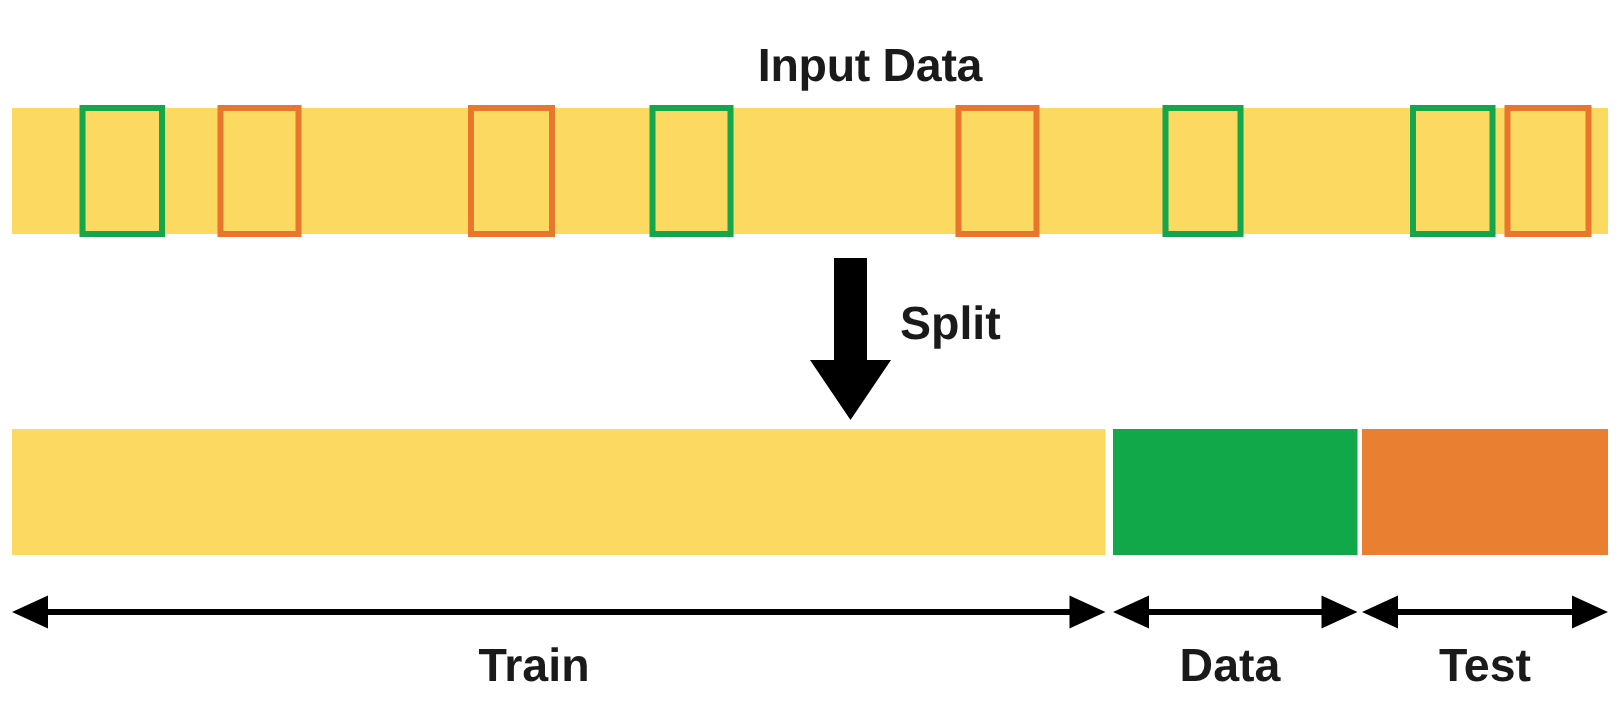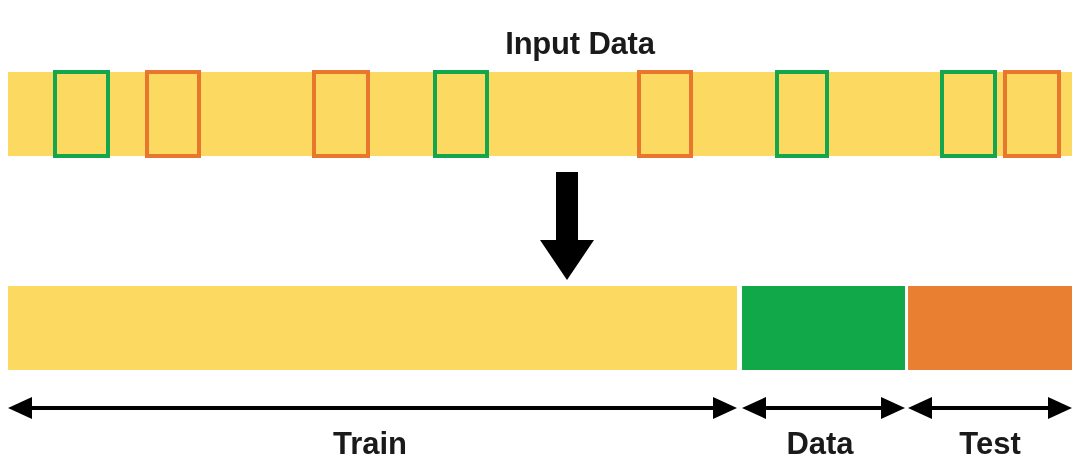--- a/index.html
+++ b/index.html
@@ -124,20 +124,21 @@
       <div class="window-box green" style="left: 775px; width: 54px;"></div>
       <div class="window-box green" style="left: 940px; width: 57px;"></div>
       <div class="window-box orange" style="left: 1003px; width: 58px;"></div>
     </div>
 
   <div class="split-arrow">
     <svg width="54" height="108" viewBox="0 0 54 108" aria-hidden="true">
       <polygon points="16,0 38,0 38,68 54,68 27,108 0,68 16,68" fill="#000000"></polygon>
     </svg>
   </div>
+  <div class="split-label">Split</div>
 
   <div id="segments-layer">
       <div class="seg seg-train" style="left: 8px; width: 729px; background: rgb(252, 217, 97);"></div>
       <div class="seg seg-valid" style="left: 742px; width: 163px; background: rgb(17, 168, 74);"></div>
       <div class="seg seg-test" style="left: 908px; width: 164px; background: rgb(233, 127, 49);"></div>
     </div>
 
   <div id="measures-layer">
       <div class="measure" style="left: 8px; width: 729px;">
         <svg width="729" height="32" viewBox="0 0 729 32">
@@ -156,18 +157,18 @@
       <div class="measure" style="left: 908px; width: 164px;">
         <svg width="164" height="32" viewBox="0 0 164 32">
           <rect x="12" y="14" width="140" height="4" fill="#000000"></rect>
           <polygon points="0,16 24,5 24,27" fill="#000000"></polygon>
           <polygon points="164,16 140,5 140,27" fill="#000000"></polygon>
         </svg>
       </div>
     </div>
 
   <div id="labels-layer">
-      <div class="seg-label" style="left: 250px; width: 240px;">Train</div>
+      <div class="seg-label" style="left: 236px; width: 240px;">Train</div>
       <div class="seg-label" style="left: 700px; width: 240px;">Data</div>
       <div class="seg-label" style="left: 870px; width: 240px;">Test</div>
     </div>
 
 </div>
 
 </body></html>

